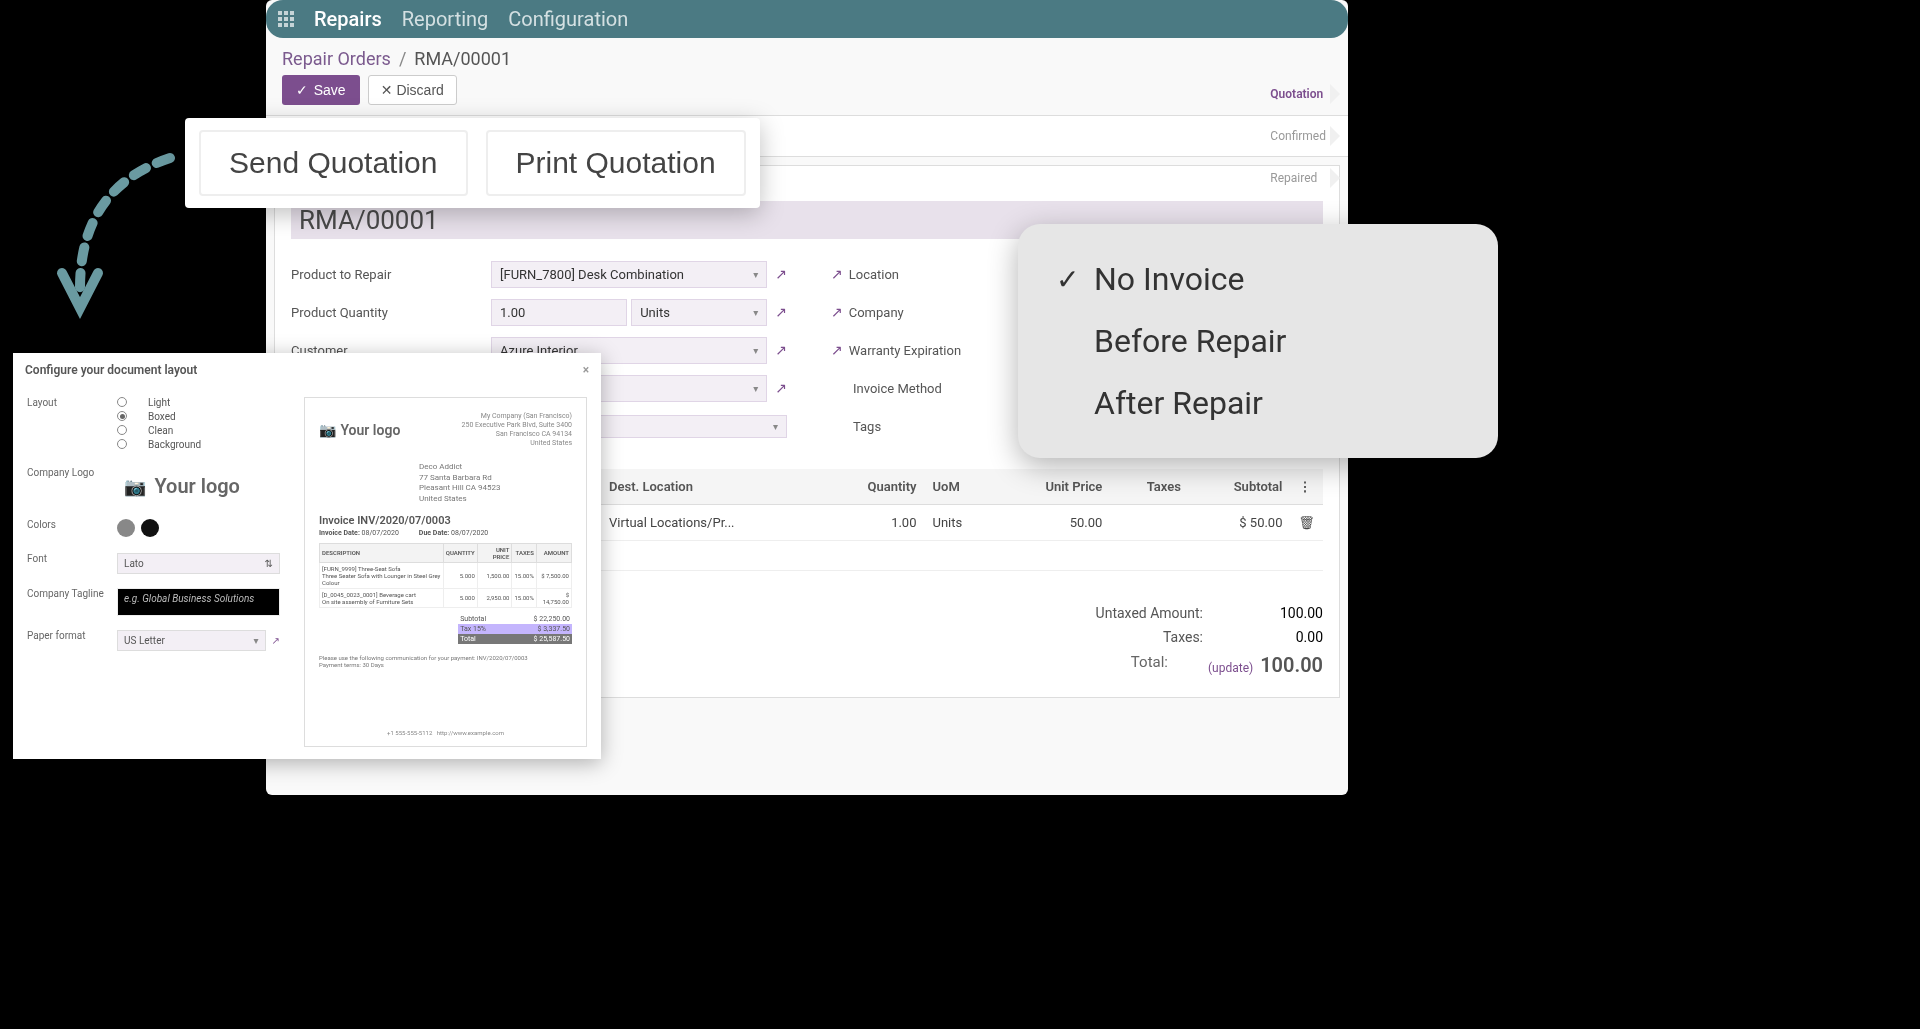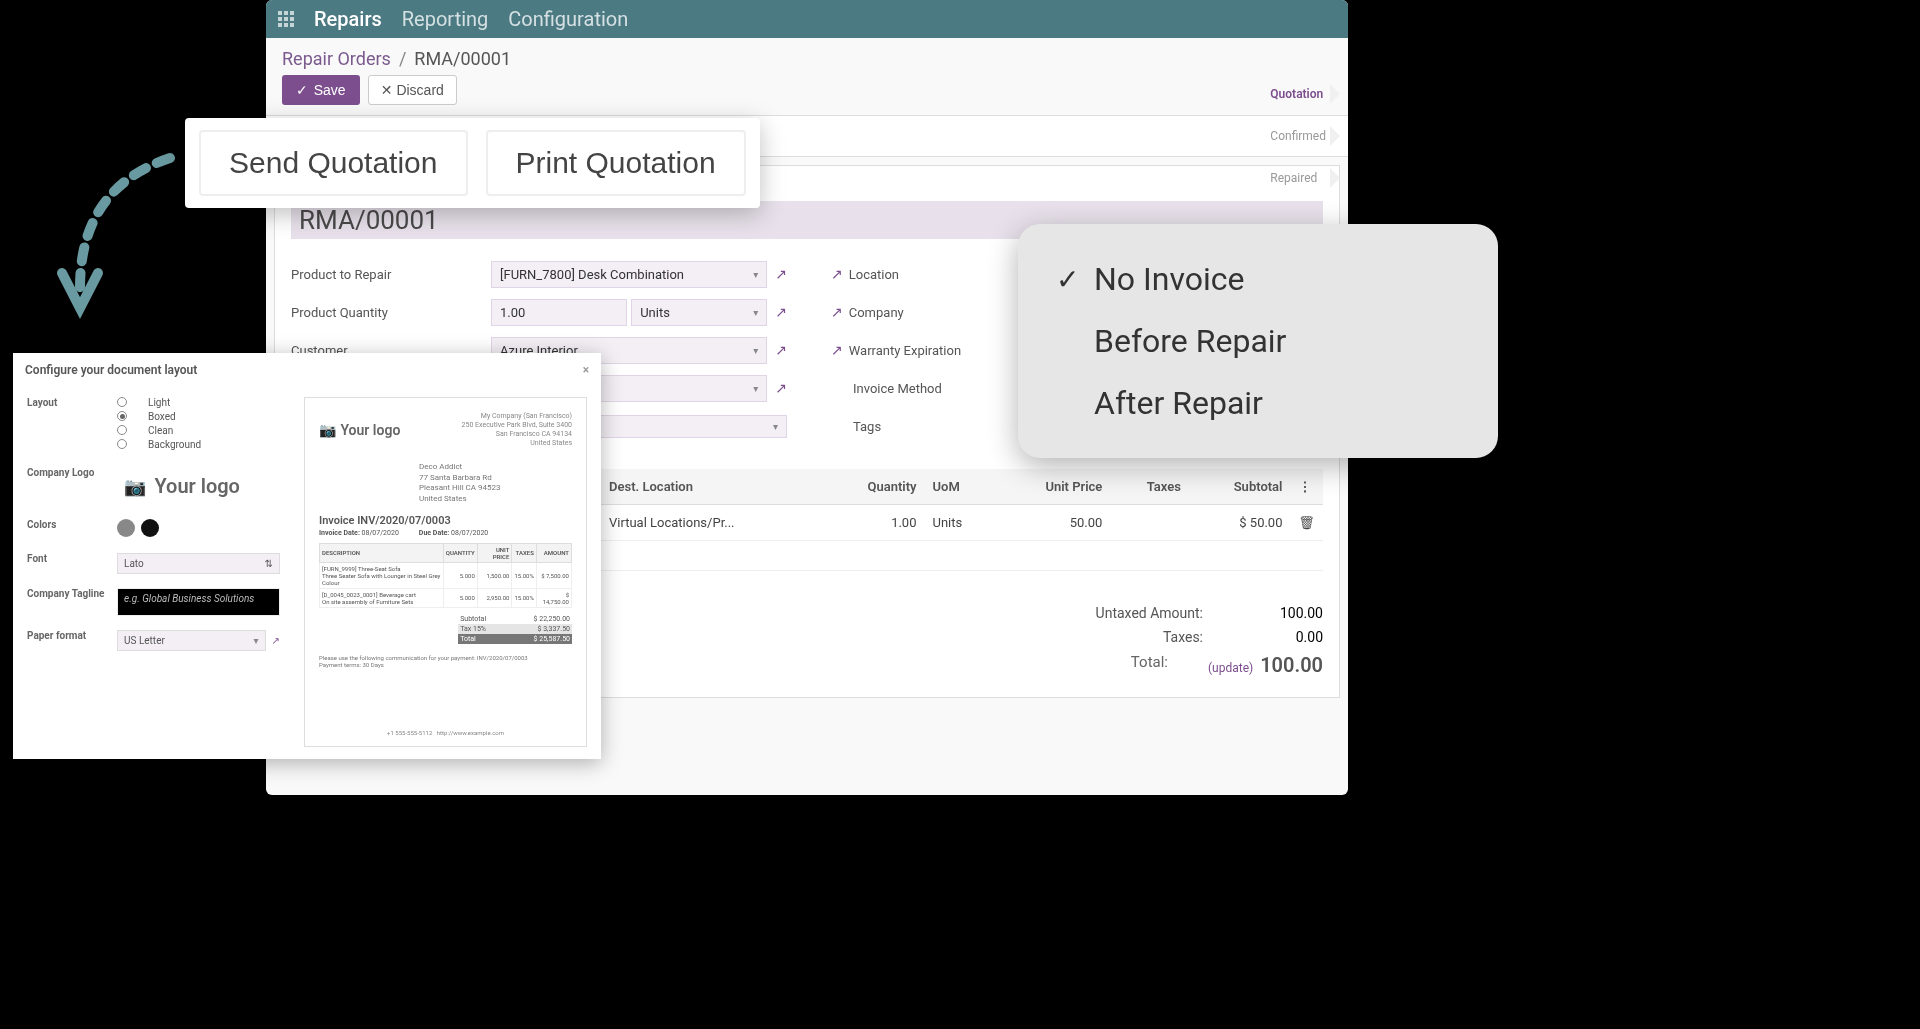--- a/index.html
+++ b/index.html
@@ -1,20 +1,20 @@
 <!DOCTYPE html>
 <html><head>
 <meta charset="utf-8">
 <style>
 * { box-sizing: border-box; margin: 0; padding: 0; }
 body { font-family: -apple-system, BlinkMacSystemFont, "Segoe UI", Roboto, sans-serif; background: #000; width: 1920px; height: 1029px; position: relative; overflow: hidden; }
 
 
 .app-window { position: absolute; left: 266px; top: 0; width: 1082px; height: 795px; background: #f9f9f9; border-radius: 6px; overflow: hidden; box-shadow: 0 4px 20px rgba(0,0,0,0.3); }
-.topbar { background: #4b7a83; height: 38px; display: flex; align-items: center; padding: 0 12px; color: #fff; gap: 20px; }
+.topbar { background: #4b7a83; height: 38px; display: flex; align-items: center; padding: 0 12px; color: #fff; gap: 20px; border-radius: 17px; }
 .apps-icon { width: 16px; height: 16px; display: inline-block; }
 .apps-icon svg { fill: #c5d4d7; }
 .app-title { font-size: 20px; font-weight: 500; color: #fff; }
 .nav-link { color: #d4e0e2; font-size: 20px; cursor: pointer; }
 
 .breadcrumb-row { padding: 10px 16px 6px; display: flex; align-items: center; gap: 8px; font-size: 18px; }
 .breadcrumb-link { color: #7b5a8e; cursor: pointer; }
 .breadcrumb-sep { color: #888; }
 .breadcrumb-current { color: #555; }
 
@@ -72,21 +72,21 @@
 
 .dashed-arrow { position: absolute; left: 50px; top: 148px; z-index: 5; }
 
 
 .config-modal { position: absolute; left: 13px; top: 353px; width: 588px; height: 406px; background: #fff; box-shadow: 0 4px 20px rgba(0,0,0,0.3); z-index: 8; font-size: 11px; color: #555; }
 .config-header { padding: 10px 12px; display: flex; justify-content: space-between; align-items: center; font-weight: 600; font-size: 12px; }
 .config-body { display: flex; padding: 10px 14px; gap: 24px; }
 .config-left { flex: 1; }
 .config-right { flex: 1; border: 1px solid #ddd; padding: 14px; background: #fff; position: relative; height: 350px; }
 .config-row { display: flex; margin-bottom: 14px; align-items: flex-start; }
-.config-label { width: 90px; font-weight: 700; font-size: 10px; color: #666; }
+.config-label { width: 90px; font-weight: 400; font-size: 10px; color: #666; }
 .config-control { flex: 1; font-size: 10px; }
 .radio-row { display: flex; align-items: flex-start; gap: 21px; margin-bottom: 3px; }
 .radio-dot { width: 10px; height: 10px; border: 1px solid #888; border-radius: 50%; display: inline-block; }
 .radio-dot.sel::after { content: ''; display: block; width: 5px; height: 5px; background: #666; border-radius: 50%; margin: 1.5px; }
 .logo-box { border: 1px dashed transparent; padding: 6px; display: flex; align-items: center; gap: 8px; font-size: 20px; font-weight: 600; color: #666; }
 .cam-icon { font-size: 18px; color: #888; }
 .color-sw { width: 18px; height: 18px; border-radius: 50%; display: inline-block; margin-right: 4px; }
 .select-box { background: #f3eff5; border: 1px solid #ddd; padding: 4px 6px; display: flex; justify-content: space-between; align-items: center; }
 .textarea-box { background: #000000; border: 1px solid #eee; padding: 4px 6px; color: #bbb; min-height: 28px; font-style: italic; }
 .config-right .preview-header { display: flex; justify-content: space-between; font-size: 8px; margin-bottom: 14px; }
@@ -94,21 +94,21 @@
 .preview-addr { text-align: right; font-size: 7px; color: #888; line-height: 1.3; }
 .preview-mid { font-size: 8px; color: #777; margin: 10px 0 10px 100px; line-height: 1.3; }
 .preview-title { font-size: 11px; font-weight: 600; margin-bottom: 2px; }
 .preview-meta { display: flex; gap: 20px; font-size: 7px; margin-bottom: 6px; }
 .preview-table { width: 100%; border-collapse: collapse; font-size: 6px; }
 .preview-table th { background: #f3f3f3; border: 1px solid #ddd; padding: 2px; text-align: left; font-weight: 600; }
 .preview-table td { border: 1px solid #eee; padding: 2px; }
 .preview-table td.r, .preview-table th.r { text-align: right; }
 .preview-totals { margin-top: 6px; margin-left: auto; width: 45%; font-size: 7px; }
 .preview-totals div { display: flex; justify-content: space-between; padding: 1px 2px; }
-.preview-totals div.shade { background: #e5e5e5; }
+.preview-totals div.shade { background: #c4b5fd; }
 .preview-note { font-size: 6px; margin-top: 10px; color: #777; }
 .preview-footer { position: absolute; bottom: 10px; left: 0; right: 0; text-align: center; font-size: 6px; color: #888; }
 </style>
 </head>
 <body>
 
 <div class="app-window">
   <div class="topbar">
     <span class="apps-icon">
       <svg viewBox="0 0 16 16">

